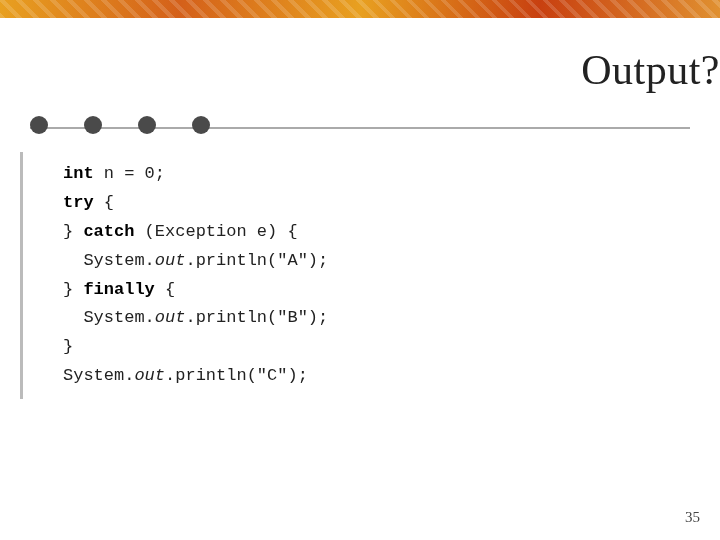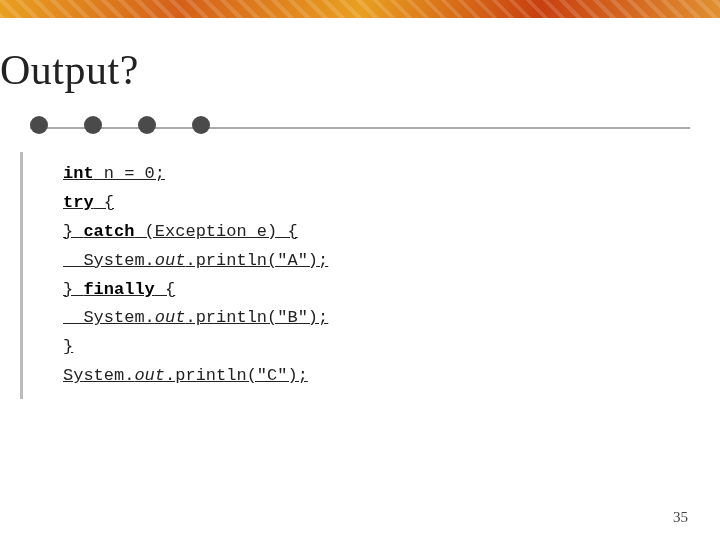--- a/index.html
+++ b/index.html
@@ -34,21 +34,21 @@
         45deg,
         rgba(255,255,255,0.15) 0px,
         rgba(255,255,255,0.15) 4px,
         transparent 4px,
         transparent 12px
       );
     }
 
     
     .page-title-area {
-      text-align: left;
+      text-align: right;
       padding: 28px 0 18px 0;
     }
 
     .page-title {
       font-size: 42px;
       font-weight: normal;
       color: #222222;
       letter-spacing: 0.5px;
     }
 
@@ -91,33 +91,32 @@
       line-height: 1.7;
       color: #222;
       background: #fff;
       border-left: 3px solid #bbb;
       margin: 0 20px;
     }
 
     .code-line {
       display: block;
       white-space: pre;
-      text-decoration: underline;
     }
 
     .kw {
       color: #000;
       font-weight: bold;
     }
 
     
     .page-number {
       position: absolute;
       bottom: 14px;
-      right: 32px;
+      right: 20px;
       font-size: 15px;
       color: #444;
       font-family: Georgia, serif;
     }
   </style>
 </head>
 <body>
 
 <div class="top-banner"></div>
 

